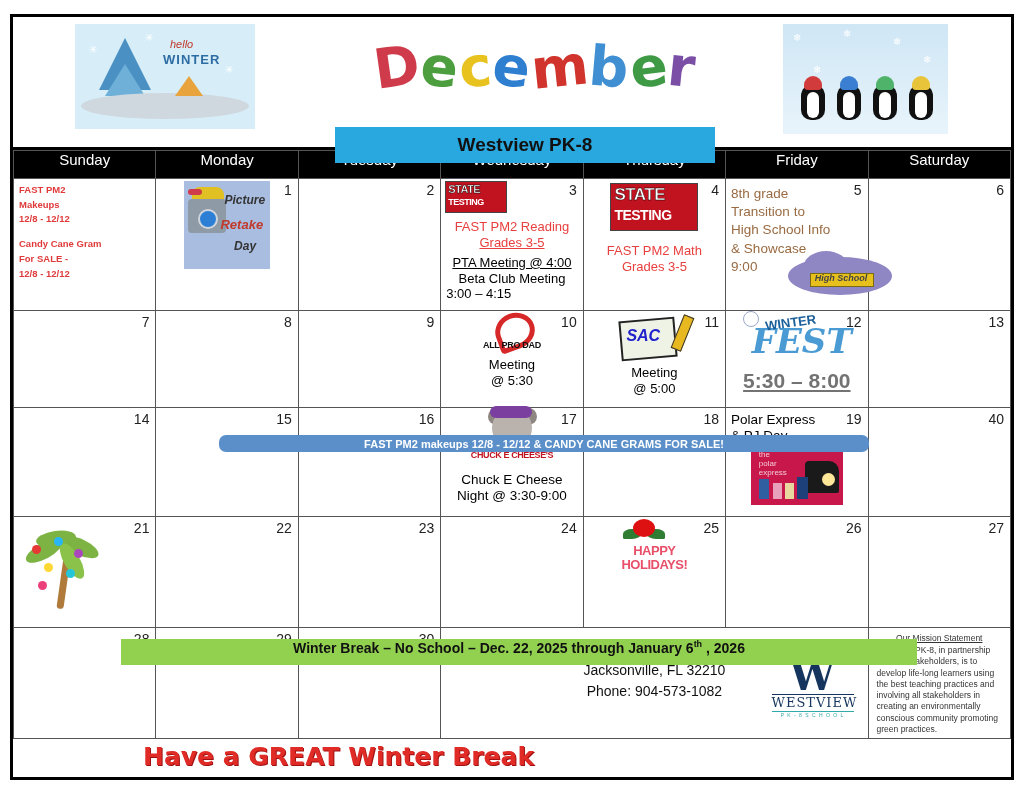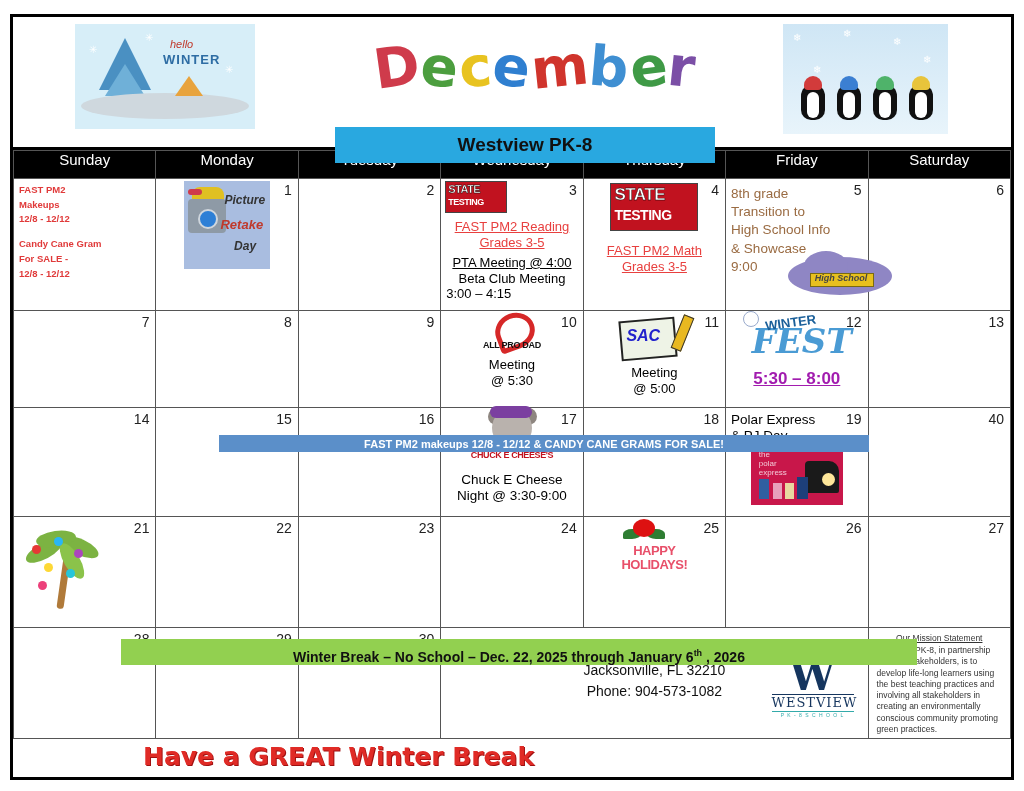--- a/index.html
+++ b/index.html
@@ -29,31 +29,31 @@
   thead th{background:#000;color:#fff;height:27px;font-size:15px;font-weight:normal;text-align:center;vertical-align:middle;border:1px solid #000;}
   .wk td{height:131px;position:relative;}
   .wk.r2 td{height:96px;}
   .wk.r3 td{height:108px;}
   .wk.r4 td{height:110px;}
   .wk.r5 td{height:110px;}
   .daynum{position:absolute;right:6px;top:3px;font-size:14px;color:#222;}
   .cellbody{padding:4px 5px 0 5px;font-size:12.5px;line-height:1.22;}
 
   .red{color:#e03a3a;font-weight:bold;font-size:9.5px;line-height:1.55;}
-  .redtxt{color:#e8403f;font-size:13px;text-decoration:underline;}
+  .redtxt{color:#e8403f;font-size:13px;}
   .brown{color:#9a6b42;font-size:13.5px;line-height:1.35;}
   .ctr{text-align:center;}
   .u{text-decoration:underline;}
-  .blueu{color:#a21caf;font-weight:bold;font-size:17px;text-decoration:underline;}
+  .blueu{color:#737373;font-weight:bold;font-size:21px;text-decoration:underline;}
 
   
   .bluebar{position:absolute;left:0;height:17px;background:#5b8fc9;color:#fff;
     font-size:11px;font-weight:bold;display:flex;align-items:center;justify-content:center;z-index:8;}
   .greenbar{position:absolute;height:26px;background:#92d050;color:#111;
-    font-size:14px;font-weight:bold;display:flex;align-items:flex-end;justify-content:center;z-index:8;}
+    font-size:14px;font-weight:bold;display:flex;align-items:flex-start;justify-content:center;z-index:8;}
   .greenbar2{position:absolute;height:22px;background:#92d050;color:#111;
     font-size:12.5px;font-weight:bold;display:flex;align-items:center;justify-content:center;z-index:8;}
   .bigred{position:absolute;color:#e02b26;font-weight:bold;font-size:25px;z-index:8;
     text-shadow:1px 1px 0 #a01010;font-family:"DejaVu Sans",sans-serif;}
   .art-picday{width:86px;height:88px;background:#a9bde0;position:relative;margin:2px auto 0;}
   .art-picday .t1{position:absolute;right:5px;top:12px;font-size:12px;font-style:italic;color:#333;font-weight:bold;}
   .art-picday .t2{position:absolute;right:7px;top:36px;font-size:13px;font-style:italic;color:#c0392b;font-weight:bold;}
   .art-picday .t3{position:absolute;right:14px;top:58px;font-size:12px;font-style:italic;color:#333;font-weight:bold;}
   .art-picday .cam{position:absolute;left:4px;top:18px;width:38px;height:34px;background:#8e9aa6;border-radius:4px;}
   .art-picday .cap{position:absolute;left:8px;top:6px;width:32px;height:14px;background:#e0c022;border-radius:8px 8px 0 0;}
@@ -461,21 +461,21 @@
           <div class="mission">
             <span class="mt">Our Mission Statement</span>
             <span>Westview PK-8, in partnership with our stakeholders, is to develop life-long learners using the best teaching practices and involving all stakeholders in creating an environmentally conscious community promoting green practices.</span>
           </div>
         </td>
       </tr>
 
       </tbody>
     </table>
 
-    <div class="bluebar" style="left:206px;top:418px;width:650px;">
+    <div class="bluebar" style="left:206px;top:418px;width:650px;border-radius:7px;">
       <span>FAST PM2 makeups 12/8 - 12/12 &amp; CANDY CANE GRAMS FOR SALE!</span>
     </div>
 
     <div class="greenbar" style="left:108px;top:622px;width:796px;">
       <span><span>Winter Break – No School – Dec. 22, 2025 through January 6</span><sup style="font-size:9px">th</sup><span> , 2026</span></span>
     </div>
 
 
     <div class="bigred" style="left:130px;top:725px;">
       <span>Have a GREAT Winter Break</span>

